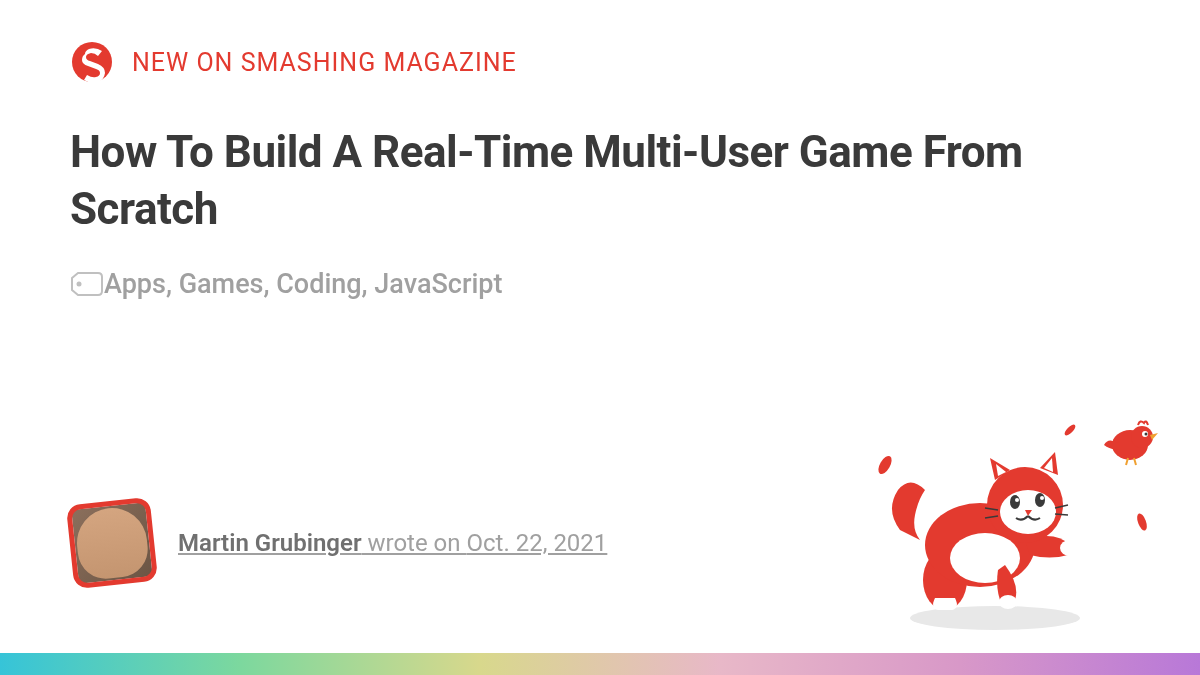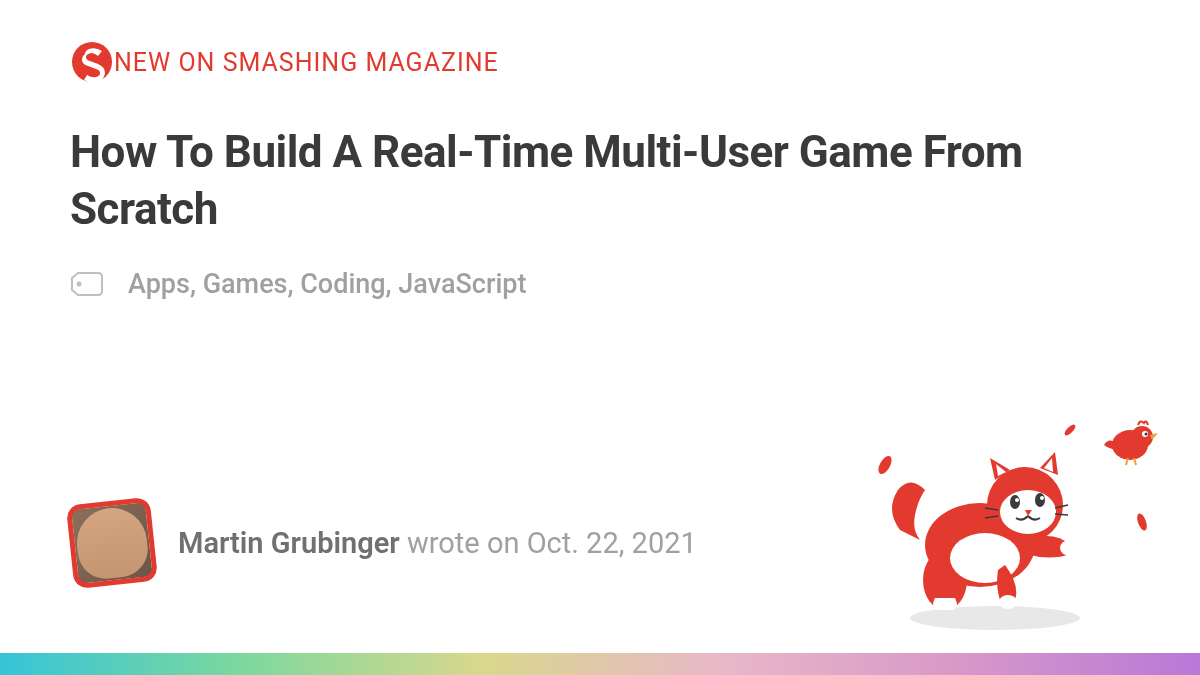--- a/index.html
+++ b/index.html
@@ -11,20 +11,21 @@
       width: 1200px;
       height: 675px;
       background: white;
       font-family: -apple-system, BlinkMacSystemFont, "Segoe UI", Roboto, sans-serif;
       position: relative;
       overflow: hidden;
     }
     .header-row {
       display: flex;
       align-items: center;
+      gap: 18px;
       padding: 40px 70px 0 70px;
     }
     .logo {
       width: 44px;
       height: 44px;
       flex-shrink: 0;
     }
     .logo svg {
       width: 100%;
       height: 100%;
@@ -39,21 +40,21 @@
       padding: 40px 70px 0 70px;
       color: #3a3a3a;
       font-size: 44px;
       font-weight: 700;
       line-height: 1.3;
       letter-spacing: -0.5px;
     }
     .tags-row {
       display: flex;
       align-items: center;
-      gap: 24px;
+      gap: 0;
       padding: 30px 70px 0 70px;
     }
     .tag-icon {
       width: 34px;
       height: 26px;
       flex-shrink: 0;
     }
     .tags-text {
       color: #a0a0a0;
       font-size: 27px;
@@ -82,22 +83,23 @@
       flex-shrink: 0;
     }
     .avatar-face {
       width: 70px;
       height: 70px;
       background: linear-gradient(180deg, #d4a580 0%, #c49570 100%);
       border-radius: 50% 50% 40% 40%;
       position: relative;
     }
     .author-line {
-      font-size: 29px;
+      font-size: 24px;
       color: #a0a0a0;
+      text-decoration: underline;
     }
     .author-name {
       color: #707070;
       font-weight: 600;
     }
     .rainbow-bar {
       position: absolute;
       bottom: 0;
       left: 0;
       width: 100%;

